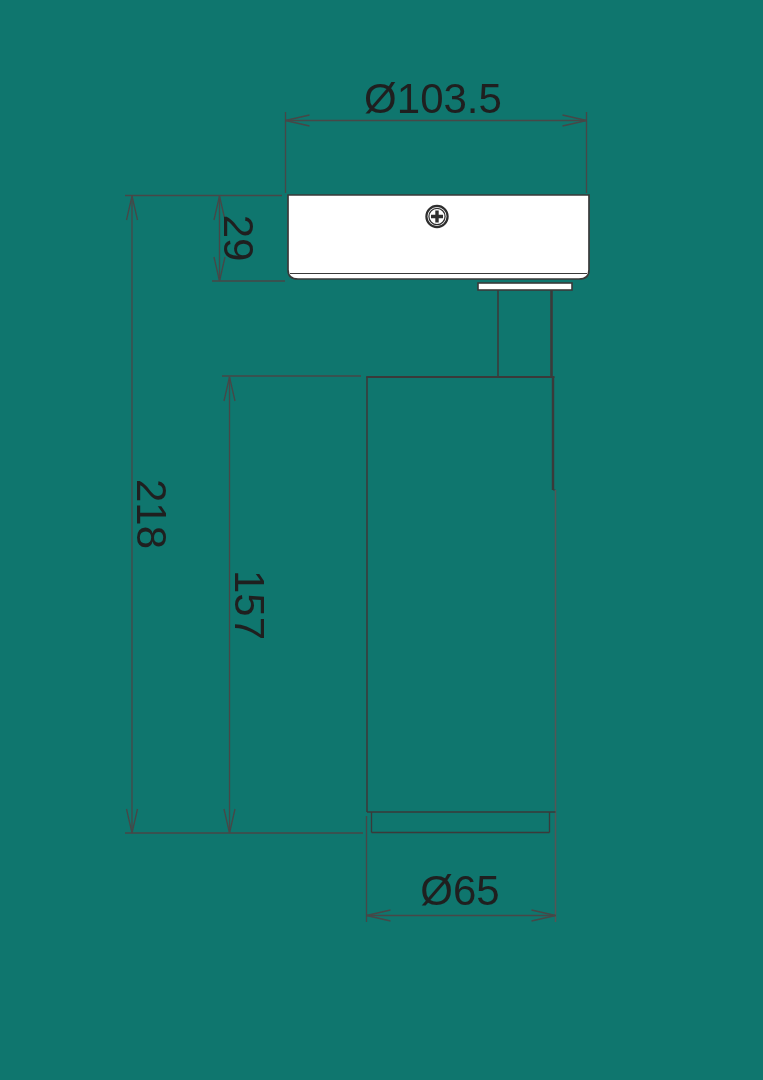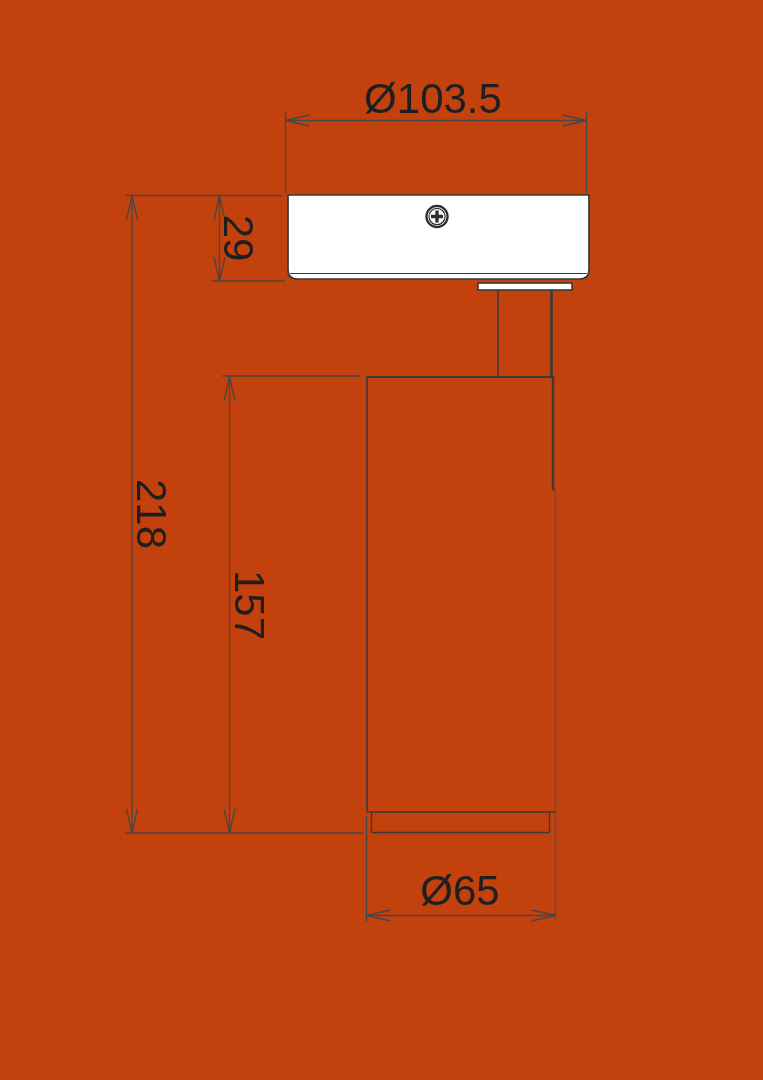--- a/index.html
+++ b/index.html
@@ -4,21 +4,21 @@
 <style>
   html, body {
     margin: 0;
     padding: 0;
     background: #ffffff;
   }
   .canvas {
     position: relative;
     width: 763px;
     height: 1080px;
-    background: #c2410c;
+    background: #0f766e;
     font-family: "Liberation Sans", sans-serif;
     overflow: hidden;
   }
   svg { display: block; }
   .dim-text {
     font-family: "Liberation Sans", sans-serif;
     font-size: 42px;
     fill: #1f1f1f;
     letter-spacing: 0px;
   }

